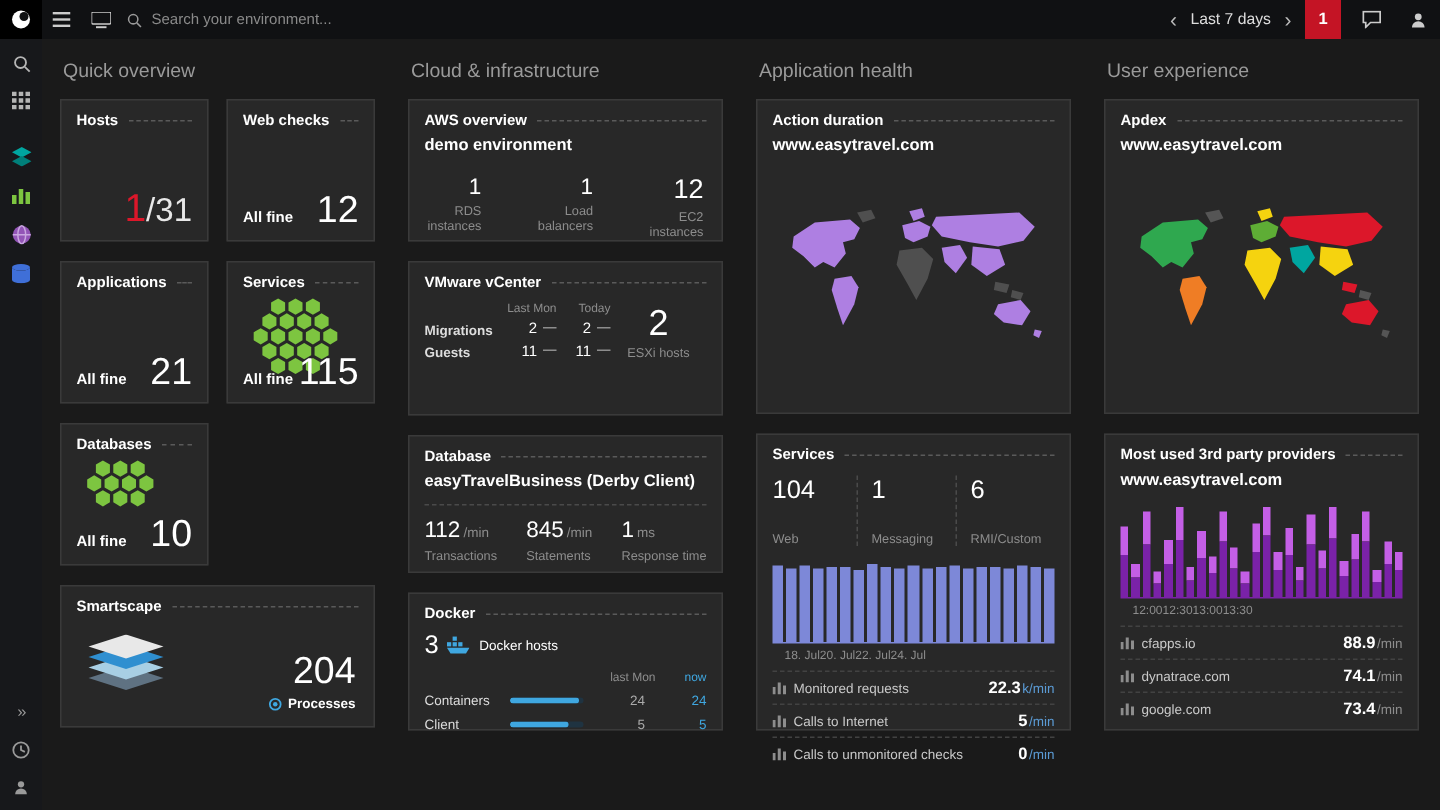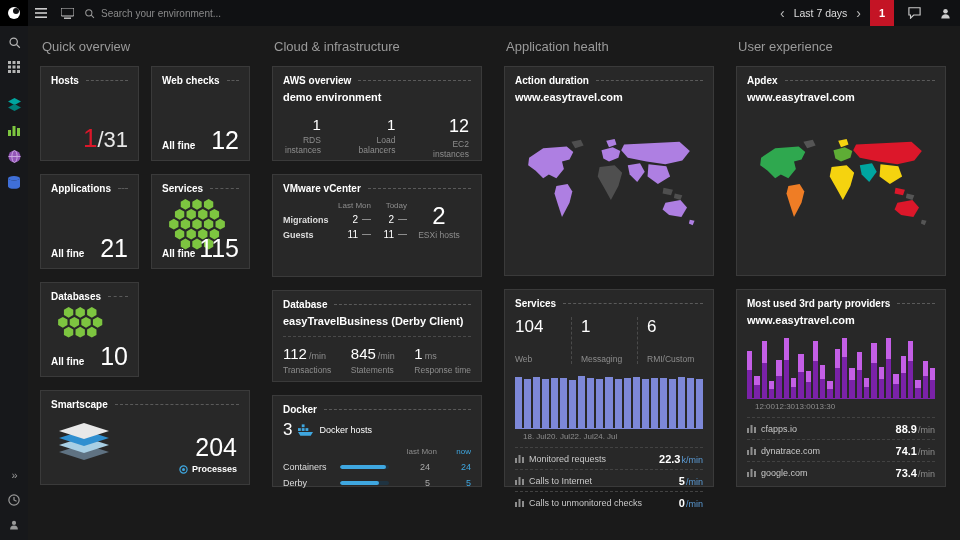--- a/index.html
+++ b/index.html
@@ -427,21 +427,21 @@
         </div>
         <div class="dk-row">
           <span class="dk-rowlab">Containers</span>
           <span class="dk-track">
               <span class="dk-fill" style="display: block; width: 93%;"></span>
             </span>
           <span class="dk-v1">24</span>
           <span class="dk-v2">24</span>
         </div>
         <div class="dk-row">
-          <span class="dk-rowlab">Derby</span>
+          <span class="dk-rowlab">Client</span>
           <span class="dk-track">
               <span class="dk-fill" style="display: block; width: 80%;"></span>
             </span>
           <span class="dk-v1">5</span>
           <span class="dk-v2">5</span>
         </div>
       </div>
     </div>
   </section>
 

